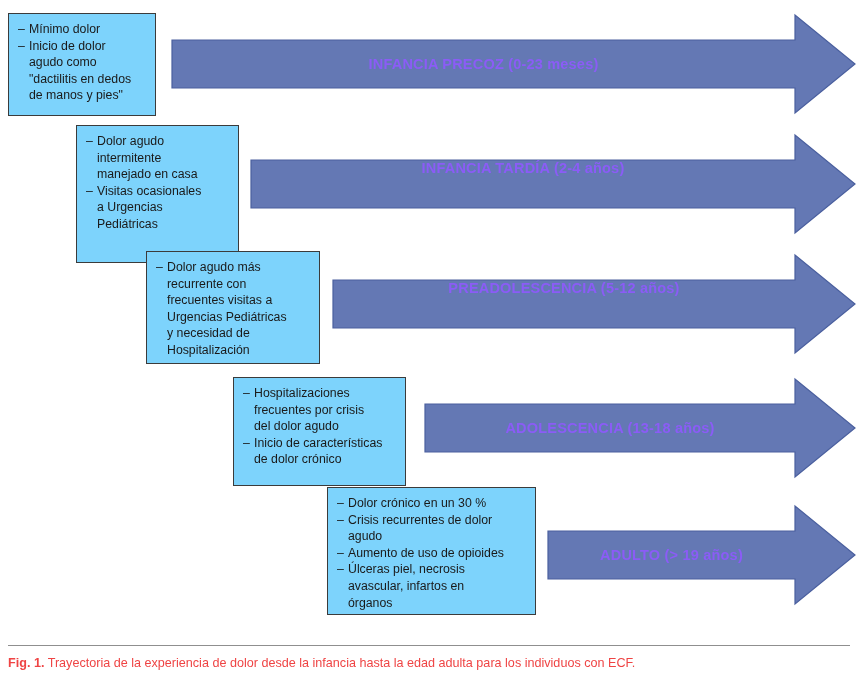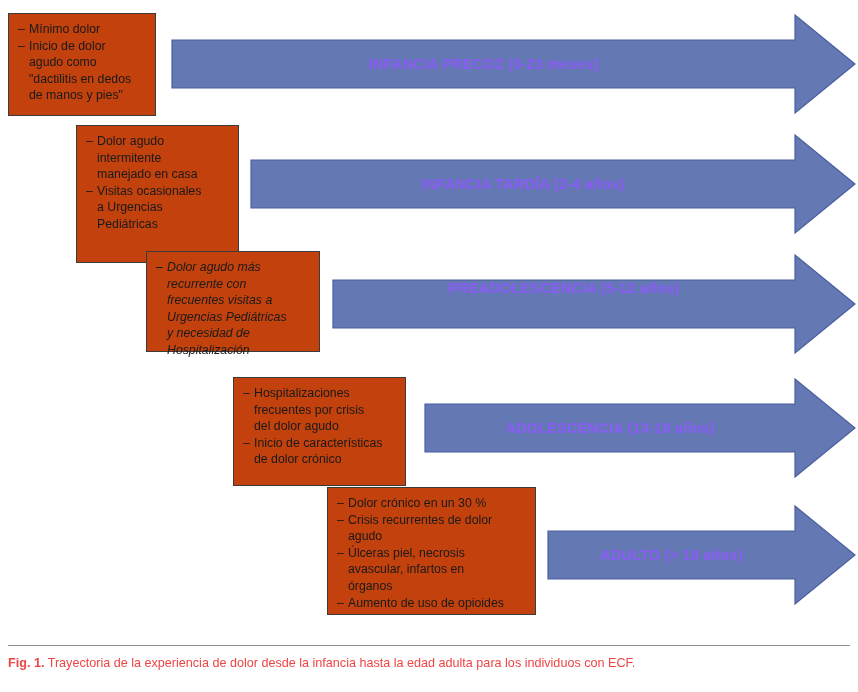--- a/index.html
+++ b/index.html
@@ -37,21 +37,21 @@
     font-family: "Liberation Sans", sans-serif;
     font-weight: bold;
     font-size: 14.5px;
     letter-spacing: 0.2px;
     white-space: nowrap;
     text-align: center;
     pointer-events: none;
   }
   .note-box {
     position: absolute;
-    background: #c2410c;
+    background: #7dd3fc;
     border: 1.3px solid #3b3b3b;
     box-sizing: border-box;
     padding: 7px 16px 7px 9px;
   }
   .note-box ul {
     list-style: none;
     margin: 0;
     padding: 0;
   }
   .note-box li {
@@ -105,21 +105,21 @@
       <polygon points="251,160 795,160 795,135 855,184 795,233 795,208 251,208" fill="#6478b4" stroke="#4a5f9e" stroke-width="1.2"></polygon>
 
       <polygon points="333,280 795,280 795,255 855,304 795,353 795,328 333,328" fill="#6478b4" stroke="#4a5f9e" stroke-width="1.2"></polygon>
 
       <polygon points="425,404 795,404 795,379 855,428 795,477 795,452 425,452" fill="#6478b4" stroke="#4a5f9e" stroke-width="1.2"></polygon>
 
       <polygon points="548,531 795,531 795,506 855,555 795,604 795,579 548,579" fill="#6478b4" stroke="#4a5f9e" stroke-width="1.2"></polygon>
     </svg>
 
     <div class="arrow-label" style="left:172px; top:56px; width:623px;">INFANCIA PRECOZ (0-23 meses)</div>
-    <div class="arrow-label" style="left:251px; top:176px; width:544px;">INFANCIA TARDÍA (2-4 años)</div>
+    <div class="arrow-label" style="left:251px; top:160px; width:544px;">INFANCIA TARDÍA (2-4 años)</div>
     <div class="arrow-label" style="left:333px; top:280px; width:462px;">PREADOLESCENCIA (5-12 años)</div>
     <div class="arrow-label" style="left:425px; top:420px; width:370px;">ADOLESCENCIA (13-18 años)</div>
     <div class="arrow-label" style="left:548px; top:547px; width:247px;">ADULTO (&gt; 19 años)</div>
 
     <div class="note-box" style="left:8px; top:13px; width:148px; height:103px;">
       <ul>
         <li><span>Mínimo dolor</span></li>
         <li><span>Inicio de dolor</span><br>
           <span>agudo como</span><br>
           <span>"dactilitis en dedos</span><br>
@@ -134,21 +134,21 @@
           <span>intermitente</span><br>
           <span>manejado en casa</span>
         </li>
         <li><span>Visitas ocasionales</span><br>
           <span>a Urgencias</span><br>
           <span>Pediátricas</span>
         </li>
       </ul>
     </div>
 
-    <div class="note-box" style="left:146px; top:251px; width:174px; height:101px;font-style:italic;">
+    <div class="note-box" style="left:146px; top:251px; width:174px; height:113px;">
       <ul>
         <li><span>Dolor agudo más</span><br>
           <span>recurrente con</span><br>
           <span>frecuentes visitas a</span><br>
           <span>Urgencias Pediátricas</span><br>
           <span>y necesidad de</span><br>
           <span>Hospitalización</span>
         </li>
       </ul>
     </div>
@@ -164,25 +164,25 @@
         </li>
       </ul>
     </div>
 
     <div class="note-box" style="left:327px; top:487px; width:209px; height:128px;">
       <ul>
         <li><span>Dolor crónico en un 30 %</span></li>
         <li><span>Crisis recurrentes de dolor</span><br>
           <span>agudo</span>
         </li>
+        <li><span>Aumento de uso de opioides</span></li>
         <li><span>Úlceras piel, necrosis</span><br>
           <span>avascular, infartos en</span><br>
           <span>órganos</span>
         </li>
-        <li><span>Aumento de uso de opioides</span></li>
       </ul>
     </div>
 
   </div>
 
   <div class="caption-rule"></div>
 
   <div class="caption">
     <span class="caption-label">Fig. 1.</span>
     <span>Trayectoria de la experiencia de dolor desde la infancia hasta la edad adulta para los individuos con ECF.</span>

